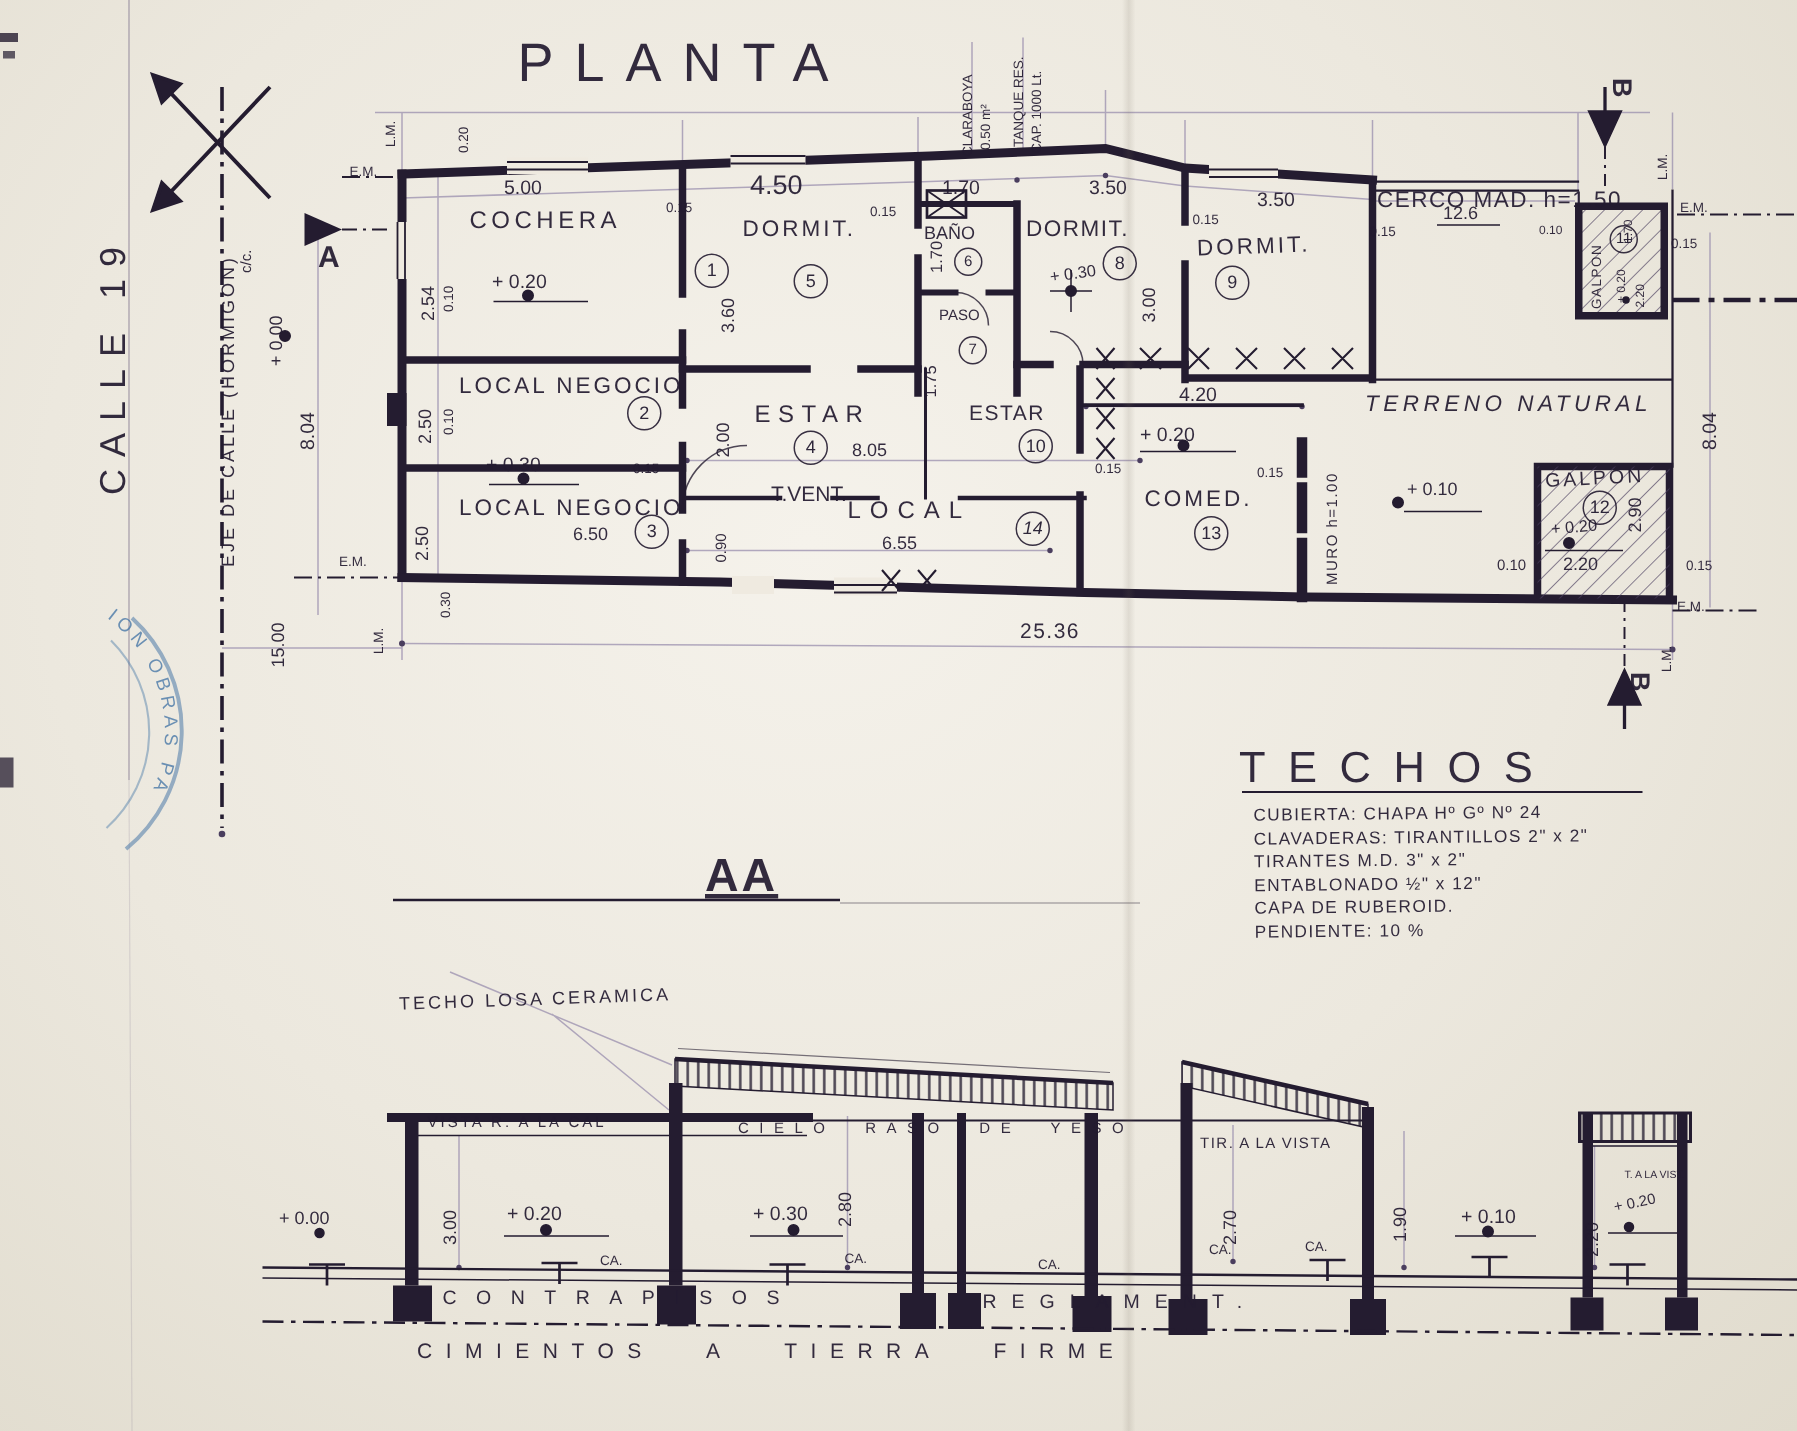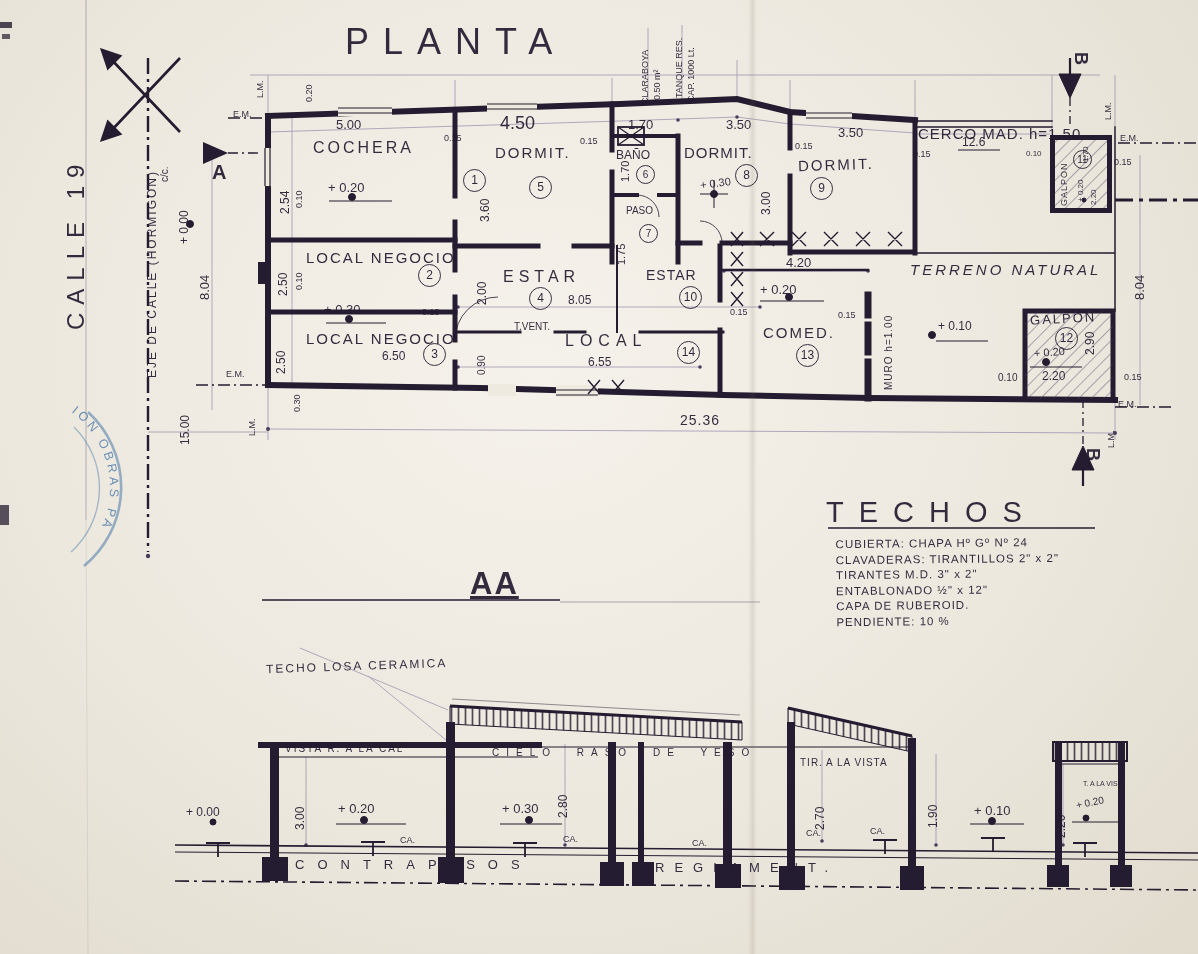--- a/index.html
+++ b/index.html
@@ -305,28 +305,28 @@
 <span class="circ sm" style="left:1073px;top:150px;">11</span>
 
 <span class="t" style="left:1030px;top:312px;font-size:13px;letter-spacing:2px;transform:rotate(-3deg);">GALPON</span>
 <span class="circ" style="left:1055px;top:327px;">12</span>
 <span class="t" style="left:1034px;top:347px;font-size:11px;transform:rotate(-5deg);">+ 0.20</span>
 
 <span class="t" style="left:763px;top:325px;font-size:15px;letter-spacing:2px;">COMED.</span>
 <span class="circ" style="left:796px;top:344px;">13</span>
 
 <span class="t" style="left:565px;top:333px;font-size:16px;letter-spacing:6px;">LOCAL</span>
-<span class="circ" style="left:677px;top:341px;">14</span>
+<span class="circ" style="left:677px;top:341px;font-style:italic;">14</span>
 
 <span class="t" style="left:910px;top:262px;font-size:15px;letter-spacing:3px;font-style:italic;">TERRENO NATURAL</span>
 <span class="t" style="left:938px;top:320px;font-size:12px;">+ 0.10</span>
 <span class="t rv" style="left:884px;top:390px;font-size:10px;letter-spacing:1px;">MURO h=1.00</span>
 <span class="t" style="left:918px;top:126px;font-size:15px;letter-spacing:1px;">CERCO MAD. h=1.50</span>
 <span class="t" style="left:962px;top:136px;font-size:12px;">12.6</span>
-<span class="t" style="left:514px;top:322px;font-size:10px;">T.VENT.</span>
+<span class="t" style="left:514px;top:322px;font-size:14px;">T.VENT.</span>
 <span class="t rv" style="left:641px;top:104px;font-size:9px;">CLARABOYA</span>
 <span class="t rv" style="left:653px;top:100px;font-size:9px;">0.50 m²</span>
 <span class="t rv" style="left:675px;top:98px;font-size:9px;">TANQUE RES.</span>
 <span class="t rv" style="left:687px;top:102px;font-size:9px;">CAP. 1000 Lt.</span>
 <span class="t" style="left:760px;top:283px;font-size:13px;">+ 0.20</span>
 <span class="t rv" style="left:178px;top:244px;font-size:12px;">+ 0.00</span>
 <span class="t rv" style="left:1077px;top:202px;font-size:8px;">+ 0.20</span>
 
 <span class="t" style="left:336px;top:118px;font-size:13px;">5.00</span>
 <span class="t" style="left:500px;top:114px;font-size:18px;">4.50</span>
@@ -384,14 +384,15 @@
 <span class="t" style="left:502px;top:802px;font-size:13px;">+ 0.30</span>
 <span class="t" style="left:974px;top:804px;font-size:13px;">+ 0.10</span>
 <span class="t" style="left:1076px;top:798px;font-size:10px;transform:rotate(-12deg);">+ 0.20</span>
 <span class="t" style="left:400px;top:836px;font-size:9px;">CA.</span>
 <span class="t" style="left:563px;top:835px;font-size:9px;">CA.</span>
 <span class="t" style="left:692px;top:839px;font-size:9px;">CA.</span>
 <span class="t" style="left:806px;top:829px;font-size:9px;">CA.</span>
 <span class="t" style="left:870px;top:827px;font-size:9px;">CA.</span>
 <span class="t" style="left:295px;top:858px;font-size:13px;letter-spacing:13px;">CONTRAPISOS</span>
 <span class="t" style="left:655px;top:861px;font-size:13px;letter-spacing:10px;">REGLAMENT.</span>
+<span class="t" style="left:278px;top:893px;font-size:14px;letter-spacing:9px;word-spacing:22px;">CIMIENTOS A TIERRA FIRME</span>
 
 </div>
 
 </body></html>

